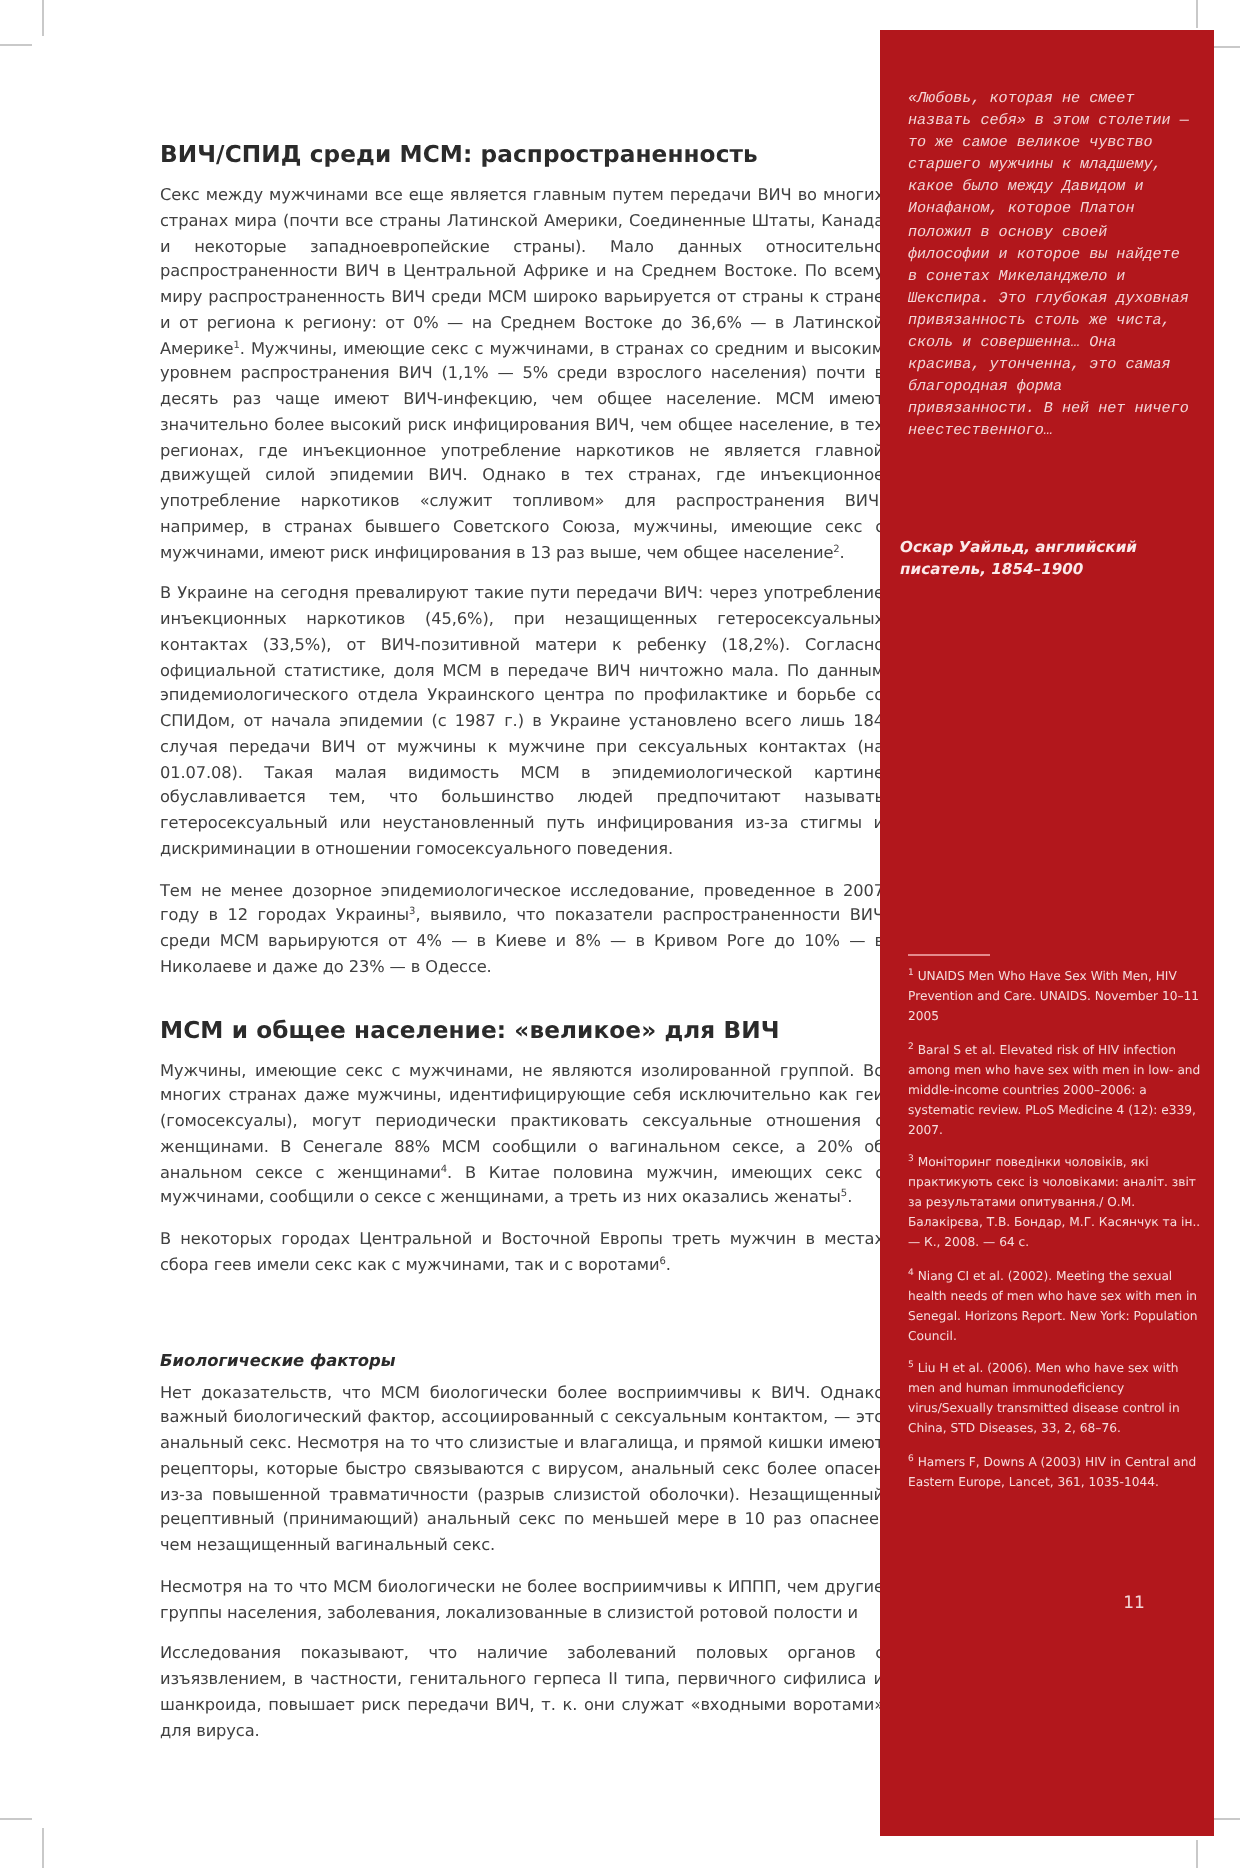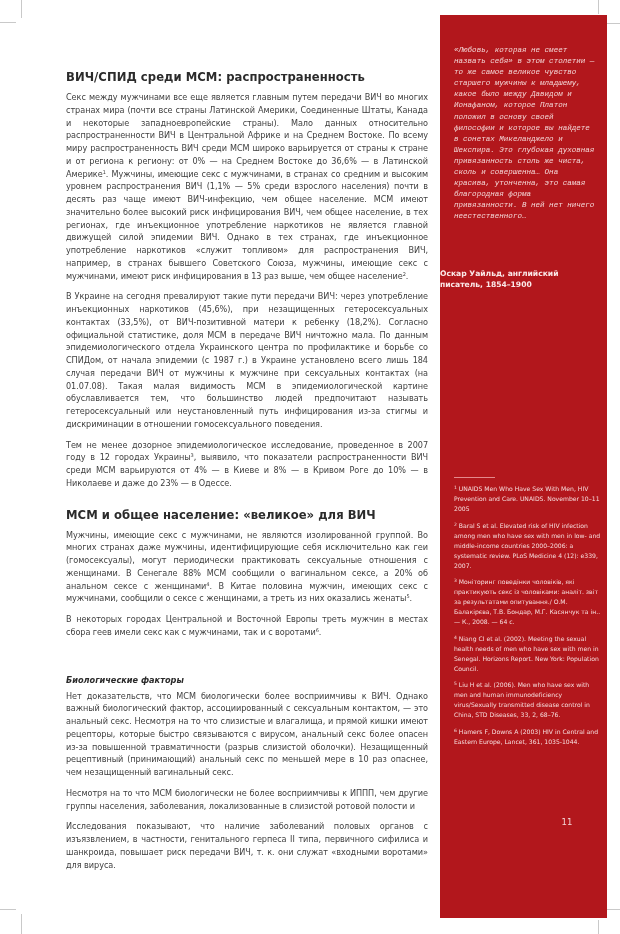--- a/index.html
+++ b/index.html
@@ -3,21 +3,21 @@
 <meta charset="utf-8">
 <style>
   html, body { margin: 0; padding: 0; }
   body {
     width: 620px; height: 934px; background: #ffffff; position: relative; overflow: hidden;
     font-family: "DejaVu Sans", "Liberation Sans", sans-serif;
     color: #3a3a3a;
   }
   .crop { position: absolute; background: #c9c9c9; }
   .main {
-    position: absolute; left: 66px; top: 70px; width: 362px;
+    position: absolute; left: 80px; top: 70px; width: 362px;
   }
   .main h2 {
     font-family: "DejaVu Sans", sans-serif;
     font-weight: bold; font-size: 11.6px; color: #2b2b2b;
     margin: 0 0 6px 0; letter-spacing: 0.05px; line-height: 15px;
   }
   .main h3 {
     font-family: "DejaVu Sans", sans-serif;
     font-weight: bold; font-style: italic; font-size: 8.2px; color: #2b2b2b;
     margin: 17px 0 4px 0; line-height: 12px;
@@ -31,33 +31,33 @@
   .sidebar {
     position: absolute; left: 440px; top: 15px; width: 167px; height: 903px;
     background: #b2171c;
   }
   .quote {
     position: absolute; left: 14px; top: 30px; width: 142px;
     font-family: Liberation Mono, monospace; font-style: italic;
     font-size: 7.55px; line-height: 11.1px; color: #f3d6d6;
   }
   .quote-author {
-    position: absolute; left: 0; top: 253px; width: 145px;
-    font-family: "DejaVu Sans", sans-serif; font-weight: bold;
+    position: absolute; left: 10px; top: 253px; width: 145px;
+    font-family: "DejaVu Sans", sans-serif; font-style: italic; font-weight: bold;
     font-size: 7.6px; line-height: 11.4px; color: #fbe9e9;
   }
   .fn-rule { position: absolute; left: 14px; top: 462px; width: 41px; height: 1px; background: #e48a8c; }
   .footnotes {
     position: absolute; left: 14px; top: 469px; width: 148px;
     font-family: "DejaVu Sans", sans-serif; font-size: 6.1px; line-height: 10px; color: #f6dcdc;
   }
   .footnotes .fn { margin: 0 0 6.5px 0; }
   .footnotes sup { font-size: 4.5px; vertical-align: 2.5px; }
   .page-num {
-    position: absolute; left: 117px; top: 802px; width: 20px;
+    position: absolute; left: 117px; top: 782px; width: 20px;
     font-family: "DejaVu Sans", sans-serif; font-size: 8.5px; color: #f3d6d6; text-align: center;
   }
 </style>
 </head>
 <body>
 
 <div class="crop" style="left:21px;top:0;width:1px;height:18px;"></div>
 <div class="crop" style="left:0;top:22px;width:16px;height:1px;"></div>
 <div class="crop" style="left:21px;top:914px;width:1px;height:20px;"></div>
 <div class="crop" style="left:0;top:909px;width:16px;height:1px;"></div>

